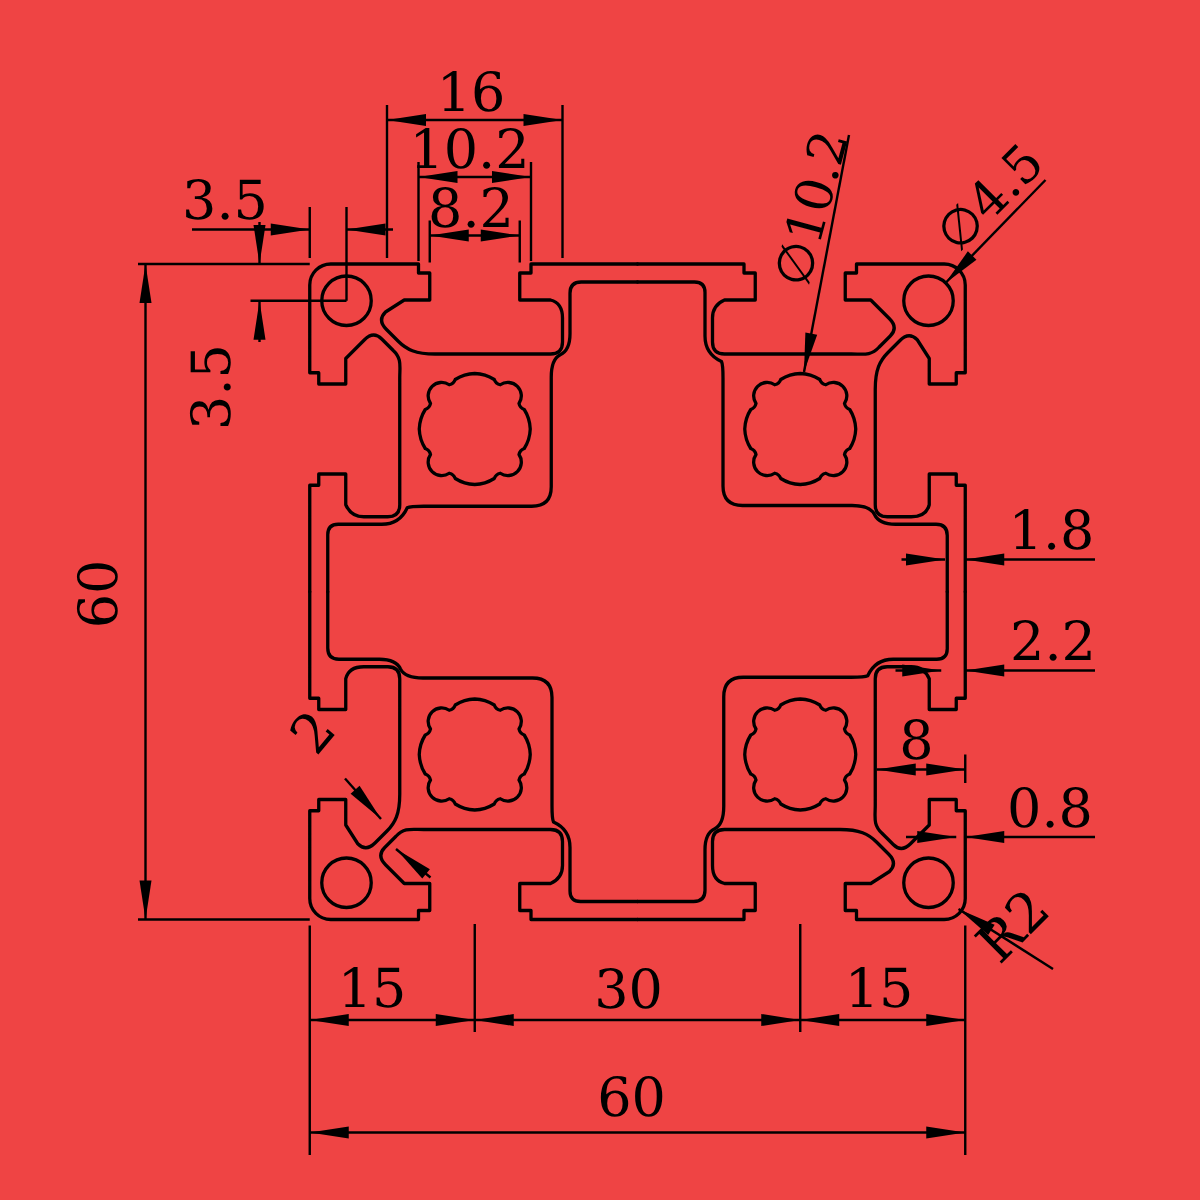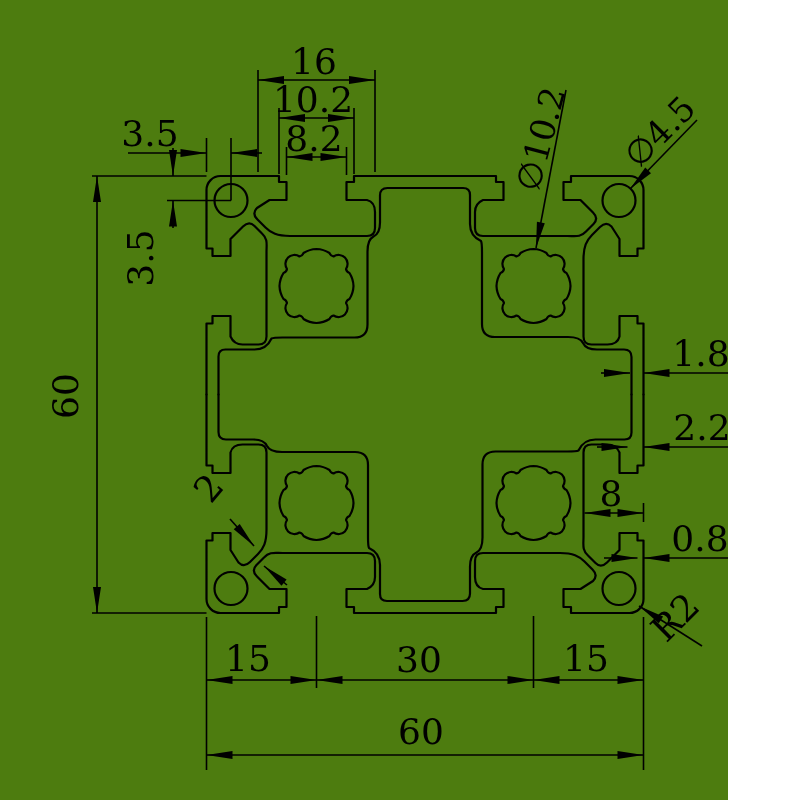--- a/index.html
+++ b/index.html
@@ -1,16 +1,16 @@
 <!DOCTYPE html>
 <html><head>
 <meta charset="utf-8">
 <style>
   html,body{margin:0;padding:0;background:#ffffff;}
-  .stage{width:728px;height:800px;position:relative;background:#4d7c0f;overflow:hidden;}
+  .stage{width:800px;height:800px;position:relative;background:#ef4444;overflow:hidden;}
   svg{display:block;}
   text{font-family:"DejaVu Serif","DejaVu Sans",serif;fill:#000;}
   .dim{font-size:36px;}
   .dim-sm{font-size:34px;}
 </style>
 </head>
 <body>
 
 <div class="stage">
 <svg width="800" height="800" viewBox="0 0 800 800">

